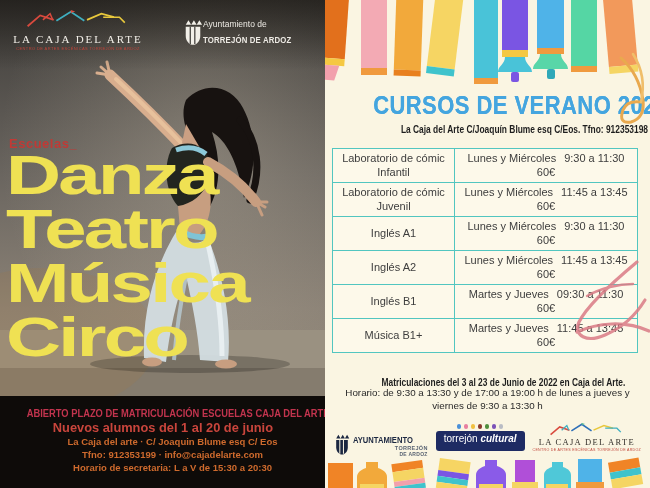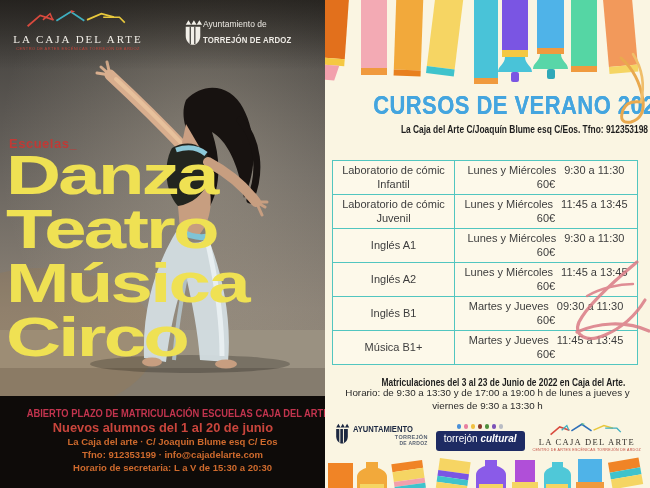--- a/index.html
+++ b/index.html
@@ -25,29 +25,29 @@
   .lf-small { color:var(--footer-orange,#CE6A2D); font-size:9.5px; font-weight:bold; line-height:13px; white-space:nowrap;padding-left:20px; }
   .left-footer .row { line-height:14px; }
 
   
   .right-panel { position:absolute; left:325px; top:0; width:325px; height:488px; background:var(--cream,#FAF5E2); overflow:hidden; }
   .markers-top { position:absolute; top:0; left:0; }
   .rp-title { position:absolute; top:91px; left:0; width:391px; text-align:center; }
   .rp-title span { display:inline-block; white-space:nowrap; transform:scaleX(0.88); transform-origin:center; font-size:25px; font-weight:bold; color:var(--title-blue,#44A5DF); letter-spacing:0.5px; text-shadow:0 0 0.6px var(--title-blue,#44A5DF); }
   .rp-sub { position:absolute; top:119px; left:0; width:292px; text-align:center;margin-left:45px; }
   .rp-sub span { display:inline-block; white-space:nowrap; transform:scaleX(0.8); transform-origin:center; font-size:10.5px; font-weight:bold; color:var(--ink,#1E1E1E); }
-  table.schedule { position:absolute; top:148px; left:7px; width:306px; border-collapse:collapse; background:#FDF9EA;margin-top:12px; }
+  table.schedule { position:absolute; top:148px; left:7px; width:306px; border-collapse:collapse; background:#FDF9EA; }
   table.schedule td { border:1.6px solid var(--table-teal,#52C6C0); font-size:11px; color:#3D3D3D; text-align:center; vertical-align:middle; padding:3px 2px; line-height:13.5px; height:33px; }
   td.course { width:122px; }
   td.slot .time { margin-left:8px;text-align:right; }
   .matric { position:absolute; top:372px; left:0; width:356px; text-align:center; }
   .matric span { display:inline-block; white-space:nowrap; transform:scaleX(0.8); transform-origin:center; font-size:10.5px; font-weight:bold; color:var(--ink,#1E1E1E); }
   .horario { position:absolute; top:387px; left:8px; width:309px; text-align:center; font-size:9.8px; color:#2A2A2A; line-height:12.5px; }
   .rp-logos { position:absolute; top:423px; left:0; width:325px; display:flex; justify-content:center; align-items:flex-start; gap:8px; }
-  .ayto2 { display:flex; gap:3px; align-items:flex-start; }
+  .ayto2 { display:flex; gap:3px; align-items:flex-start;margin-top:11px; }
   .ayto2 .txt { display:flex; flex-direction:column; align-items:flex-end; }
   .ayto2 .a1 { font-size:9.5px; font-weight:bold; color:#1B2740; white-space:nowrap; display:inline-block; transform:scaleX(0.8); transform-origin:left; }
   .ayto2 .a2 { font-size:5.5px; font-weight:bold; color:#5A6474; letter-spacing:0.3px; margin-top:0px; }
   .ayto2 .a3 { font-size:5px; font-weight:bold; color:#5A6474; letter-spacing:0.3px; }
   .cultural { display:flex; flex-direction:column; align-items:center; margin-top:1px; }
   .dots { display:flex; gap:2.5px; margin-bottom:2px; align-items:center; }
   .dots i { width:4.5px; height:4.5px; border-radius:50%; display:block; }
   .cultural-box { background:var(--navy,#1E2B63); color:#FFF; border-radius:3px; padding:2px 8px 7px; font-size:10px; white-space:nowrap; }
   .cultural-box .w2 { font-style:italic; font-weight:bold; }
   .caja2 { display:flex; flex-direction:column; align-items:center; }

